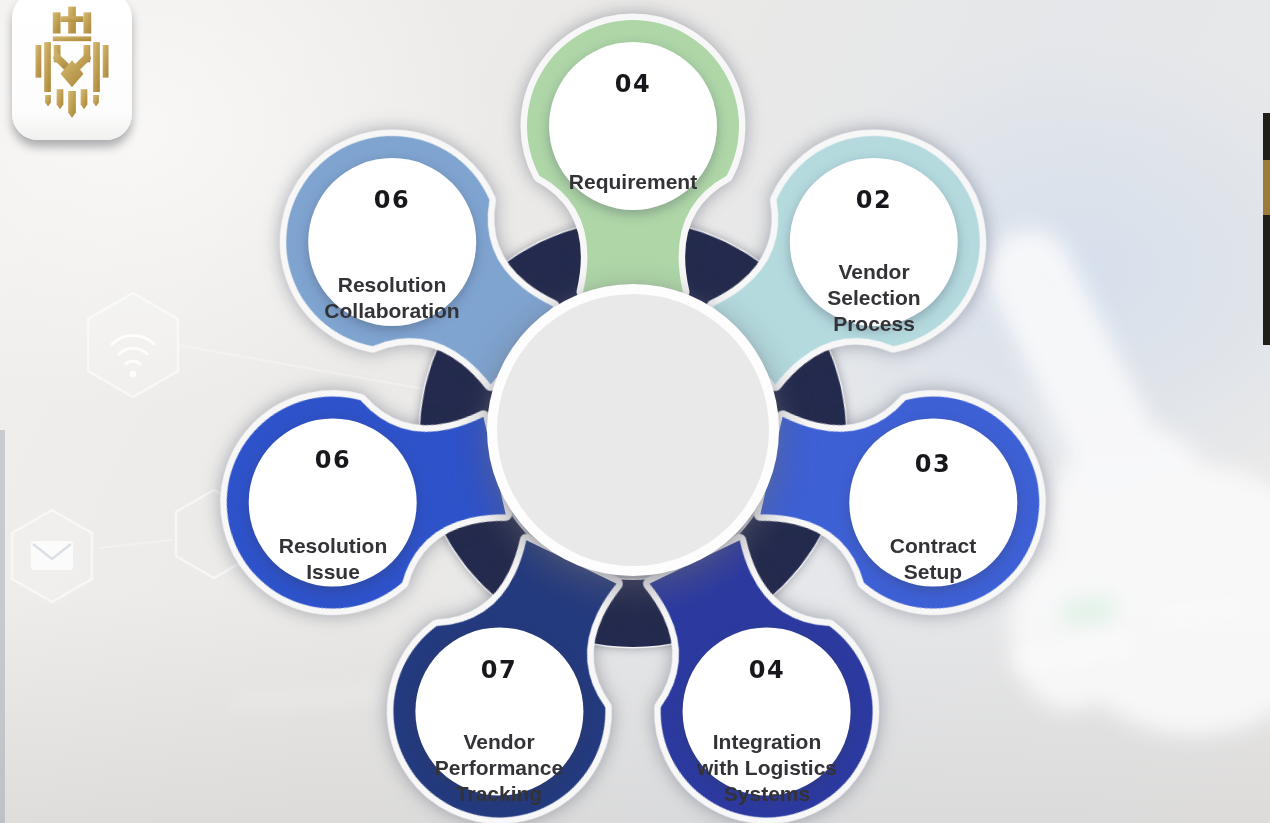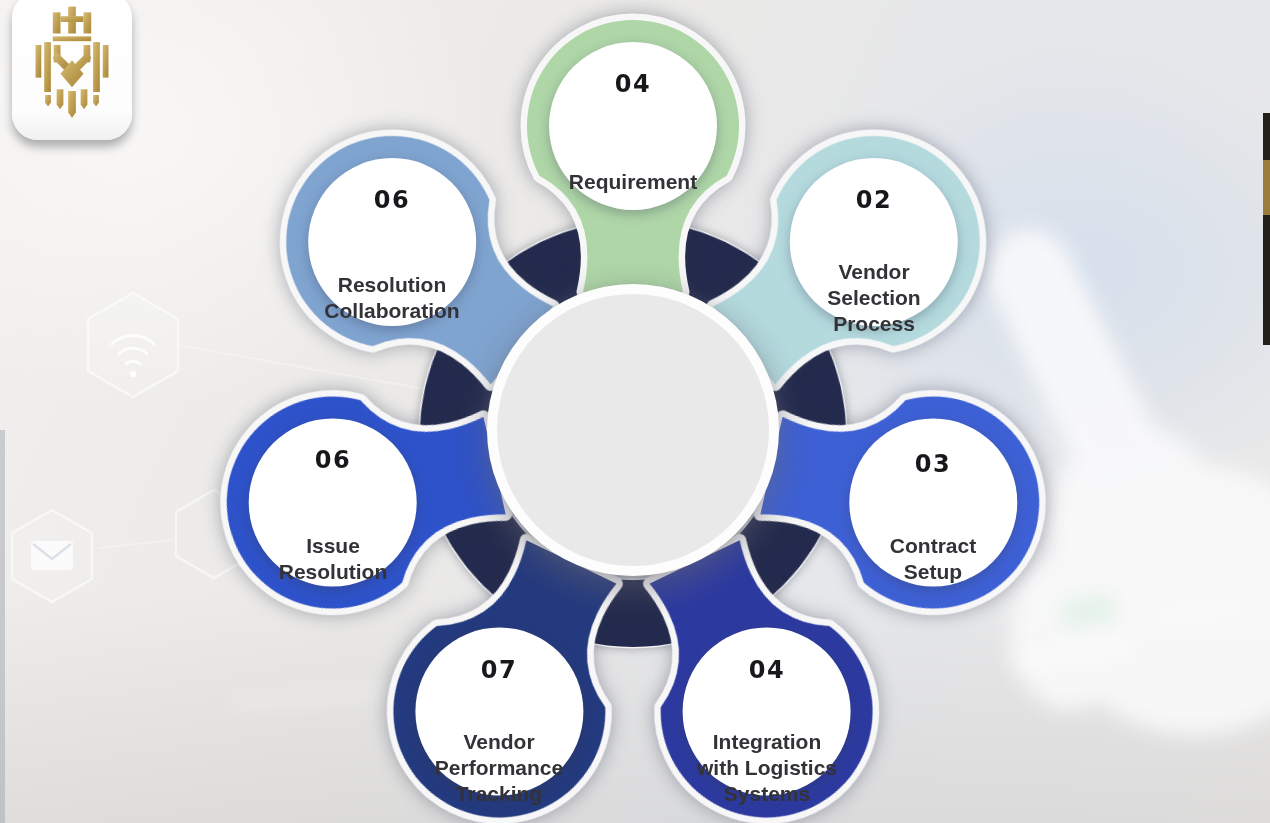--- a/index.html
+++ b/index.html
@@ -169,22 +169,22 @@
 
   <div class="overlay num" style="left:499px;top:670px">07</div>
   <div class="overlay lbl" style="left:499px;top:732px">
     <div>Vendor</div>
     <div>Performance</div>
     <div>Tracking</div>
   </div>
 
   <div class="overlay num" style="left:333px;top:460px">06</div>
   <div class="overlay lbl" style="left:333px;top:523px">
+    <div>Resolution</div>
     <div>Issue</div>
-    <div>Resolution</div>
   </div>
 
   <div class="overlay num" style="left:392px;top:200px">06</div>
   <div class="overlay lbl" style="left:392px;top:262px">
     <div>Resolution</div>
     <div>Collaboration</div>
   </div>
 
   <div class="logo-card">
     <svg width="96" height="126" viewBox="0 0 100 130">

